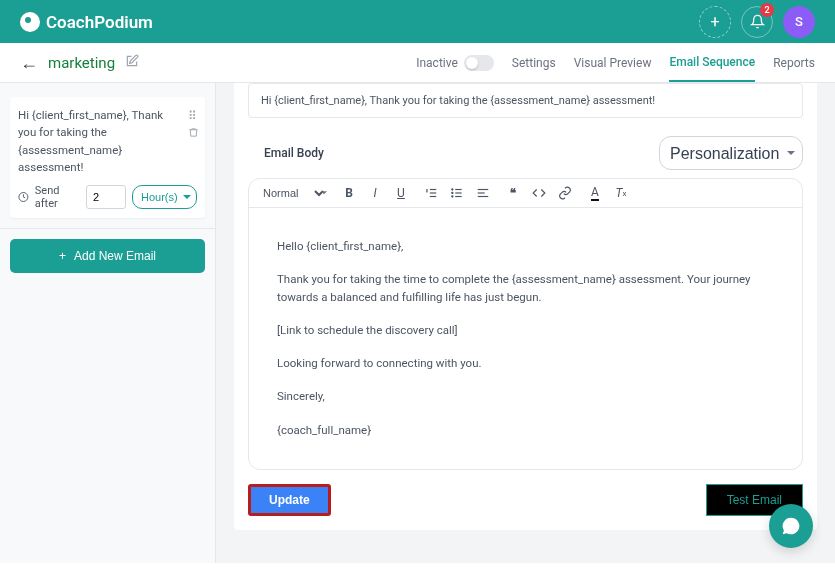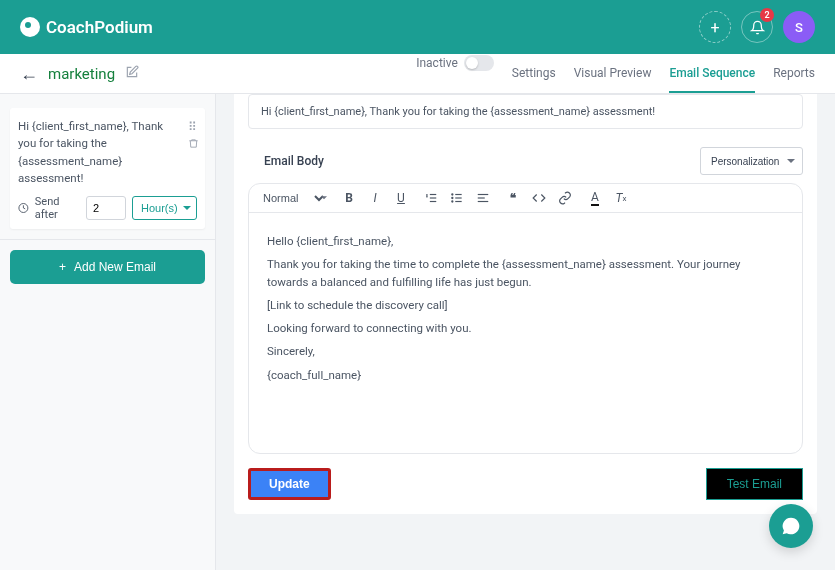--- a/index.html
+++ b/index.html
@@ -1,73 +1,73 @@
 <!DOCTYPE html>
 <html><head>
 <meta charset="utf-8">
 <style>
 * { margin: 0; padding: 0; box-sizing: border-box; }
 body { font-family: -apple-system, BlinkMacSystemFont, "Segoe UI", Roboto, sans-serif; background: #fff; width: 835px; height: 570px; overflow: hidden; position: relative; }
 
-.topbar { background: #1b9e93; height: 54px; display: flex; align-items: center; justify-content: space-between; padding: 0 20px; }
+.topbar { background: #1b9e93; height: 43px; display: flex; align-items: center; justify-content: space-between; padding: 0 20px; }
 .logo { color: #fff; font-weight: 600; font-size: 17px; display: flex; align-items: center; gap: 6px; }
 .logo-icon { width: 20px; height: 20px; background: #fff; border-radius: 50%; position: relative; }
 .logo-icon::after { content: ""; position: absolute; width: 6px; height: 6px; background: #1b9e93; border-radius: 50%; left: 5px; top: 5px; }
 .topbar-right { display: flex; align-items: center; gap: 10px; }
 .top-btn { width: 32px; height: 32px; border: 1px dashed rgba(255,255,255,0.5); border-radius: 50%; display: flex; align-items: center; justify-content: center; color: #fff; cursor: pointer; font-size: 16px; }
 .bell-btn { width: 32px; height: 32px; border: 1px solid rgba(255,255,255,0.4); border-radius: 50%; display: flex; align-items: center; justify-content: center; color: #fff; cursor: pointer; position: relative; }
 .bell-badge { position: absolute; top: -4px; right: -2px; background: #e63946; color: #fff; font-size: 9px; font-weight: 600; min-width: 14px; height: 14px; border-radius: 7px; display: flex; align-items: center; justify-content: center; padding: 0 3px; }
 .avatar { width: 32px; height: 32px; background: #8b5cf6; border-radius: 50%; display: flex; align-items: center; justify-content: center; color: #fff; font-weight: 500; font-size: 13px; cursor: pointer; }
 
 .subhead { height: 40px; border-bottom: 1px solid #e5e7eb; display: flex; align-items: center; justify-content: space-between; padding: 0 20px; }
 .subhead-left { display: flex; align-items: center; gap: 10px; }
 .back-arrow { cursor: pointer; font-size: 18px; color: #374151; }
 .page-title { font-weight: 400; font-size: 15px; color: #15803d; }
 .edit-icon { color: #9ca3af; cursor: pointer; }
-.subhead-right { display: flex; align-items: flex-start; gap: 18px; font-size: 12px; }
+.subhead-right { display: flex; align-items: center; gap: 18px; font-size: 12px; }
 .inactive-wrap { display: flex; align-items: center; gap: 6px; color: #6b7280; }
 .toggle { width: 30px; height: 16px; background: #e5e7eb; border-radius: 8px; position: relative; cursor: pointer; }
 .toggle::after { content: ""; position: absolute; width: 12px; height: 12px; background: #fff; border-radius: 50%; top: 2px; left: 2px; box-shadow: 0 1px 2px rgba(0,0,0,0.2); }
 .tab { color: #6b7280; cursor: pointer; padding: 11px 0; }
 .tab.active { color: #1b9e93; font-weight: 500; border-bottom: 2px solid #1b9e93; }
 
 .body { display: flex; height: calc(570px - 90px); }
 .sidebar { width: 216px; background: #f8f9fa; border-right: 1px solid #e5e7eb; padding: 14px 10px; overflow-y: auto; }
 .card { background: #fff; border-radius: 3px; padding: 10px 8px 8px 8px; margin-bottom: 10px; position: relative; box-shadow: 0 1px 2px rgba(0,0,0,0.05); }
 .card-title { font-size: 11.5px; color: #4b5563; line-height: 1.5; margin-bottom: 8px; padding-right: 18px; }
 .card-handles { position: absolute; right: 6px; top: 12px; display: flex; flex-direction: column; gap: 4px; color: #9ca3af; }
 .card-handles span { font-size: 12px; cursor: pointer; }
 .send-row { display: flex; align-items: center; gap: 6px; font-size: 11px; color: #4b5563; }
 .send-row svg { width: 12px; height: 12px; }
 .num-input { width: 40px; height: 24px; border: 1px solid #d1d5db; border-radius: 3px; padding: 0 6px; font-size: 11px; text-align: left; }
-.unit-select { height: 24px; border: 1.5px solid #1b9e93; border-radius: 3px; padding: 0 18px 0 8px; font-size: 11px; color: #1b9e93; font-weight: 500; background: #fff; cursor: pointer; appearance: none; position: relative; }
+.unit-select { height: 24px; border: 1.5px solid #1b9e93; border-radius: 10px; padding: 0 18px 0 8px; font-size: 11px; color: #1b9e93; font-weight: 500; background: #fff; cursor: pointer; appearance: none; position: relative; }
 .unit-wrap { position: relative; }
 .unit-wrap::after { content: ""; position: absolute; right: 6px; top: 50%; transform: translateY(-50%); border-left: 4px solid transparent; border-right: 4px solid transparent; border-top: 4px solid #1b9e93; pointer-events:none; }
 .sidebar hr { border: none; border-top: 1px solid #e5e7eb; margin: 10px -10px; }
 .add-btn { width: 100%; height: 34px; background: #1b9e93; color: #fff; border: none; border-radius: 5px; font-size: 12px; font-weight: 500; cursor: pointer; display: flex; align-items: center; justify-content: center; gap: 8px; margin-top: 10px; }
 
 .main { flex: 1; background: #f2f4f6; overflow-y: auto; }
 .main-inner { background: #fff; margin: 0 18px 20px 18px; border-radius: 0 0 4px 4px; padding: 0 14px 14px 14px; }
 .subject-box { border: 1px solid #e5e7eb; border-radius: 4px; padding: 10px 12px; font-size: 11px; color: #4b5563; margin-bottom: 18px; }
 .body-label-row { display: flex; align-items: center; justify-content: space-between; margin-bottom: 8px; margin-left: 16px; }
 .body-label { font-size: 12px; font-weight: 500; color: #374151; }
-.pers-select { height: 28px; border: 1px solid #d1d5db; border-radius: 3px; padding: 0 22px 0 10px; font-size: 10px; color: #374151; background: #fff; cursor: pointer; appearance: none; }
+.pers-select { height: 34px; border: 1px solid #d1d5db; border-radius: 12px; padding: 0 22px 0 10px; font-size: 16px; color: #374151; background: #fff; cursor: pointer; appearance: none; }
 .pers-wrap { position: relative; }
 .pers-wrap::after { content: ""; position: absolute; right: 8px; top: 50%; transform: translateY(-50%); border-left: 4px solid transparent; border-right: 4px solid transparent; border-top: 4px solid #6b7280; pointer-events:none; }
 
 .editor { border: 1px solid #e5e7eb; border-radius: 12px; }
 .toolbar { border-bottom: 1px solid #e5e7eb; padding: 6px 10px; display: flex; align-items: center; gap: 14px; font-size: 12px; color: #4b5563; }
 .fmt-select { border: none; font-size: 11px; color: #4b5563; cursor: pointer; background: transparent; padding-right: 12px; }
 .fmt-wrap { position: relative; display: flex; align-items: center; }
 .fmt-wrap::after { content: ""; position: absolute; right: 0; top: 50%; transform: translateY(-55%); width:0; height:0; border-left: 3px solid transparent; border-right: 3px solid transparent; border-top: 3px solid #6b7280; pointer-events:none; }
 .tb-group { display: flex; gap: 10px; }
 .tb-btn { cursor: pointer; color: #4b5563; display: flex; align-items: center; justify-content: center; width: 16px; height: 16px; }
 .tb-btn svg { width: 14px; height: 14px; }
 .editor-body { padding: 14px 12px; min-height: 240px; font-size: 11.5px; color: #4b5563; line-height: 1.5; }
-.editor-body p { margin: 6px; }
+.editor-body p { margin: 16px; }
 
 .action-row { display: flex; justify-content: space-between; margin-top: 14px; }
 .update-btn { background: #3b82f6; color: #fff; border: 3px solid #b91c1c; border-radius: 3px; padding: 4px 18px; font-size: 12px; font-weight: 600; cursor: pointer; }
 .test-btn { background: #000000; border: 1px solid #1b9e93; color: #1b9e93; border-radius: 0; padding: 8px 20px; font-size: 12px; font-weight: 500; cursor: pointer; }
 
 .help-fab { position: absolute; right: 22px; bottom: 22px; width: 44px; height: 44px; background: #1b9e93; border-radius: 50%; display: flex; align-items: center; justify-content: center; color: #fff; cursor: pointer; box-shadow: 0 4px 12px rgba(0,0,0,0.15); }
 </style>
 </head>
 <body>
 

